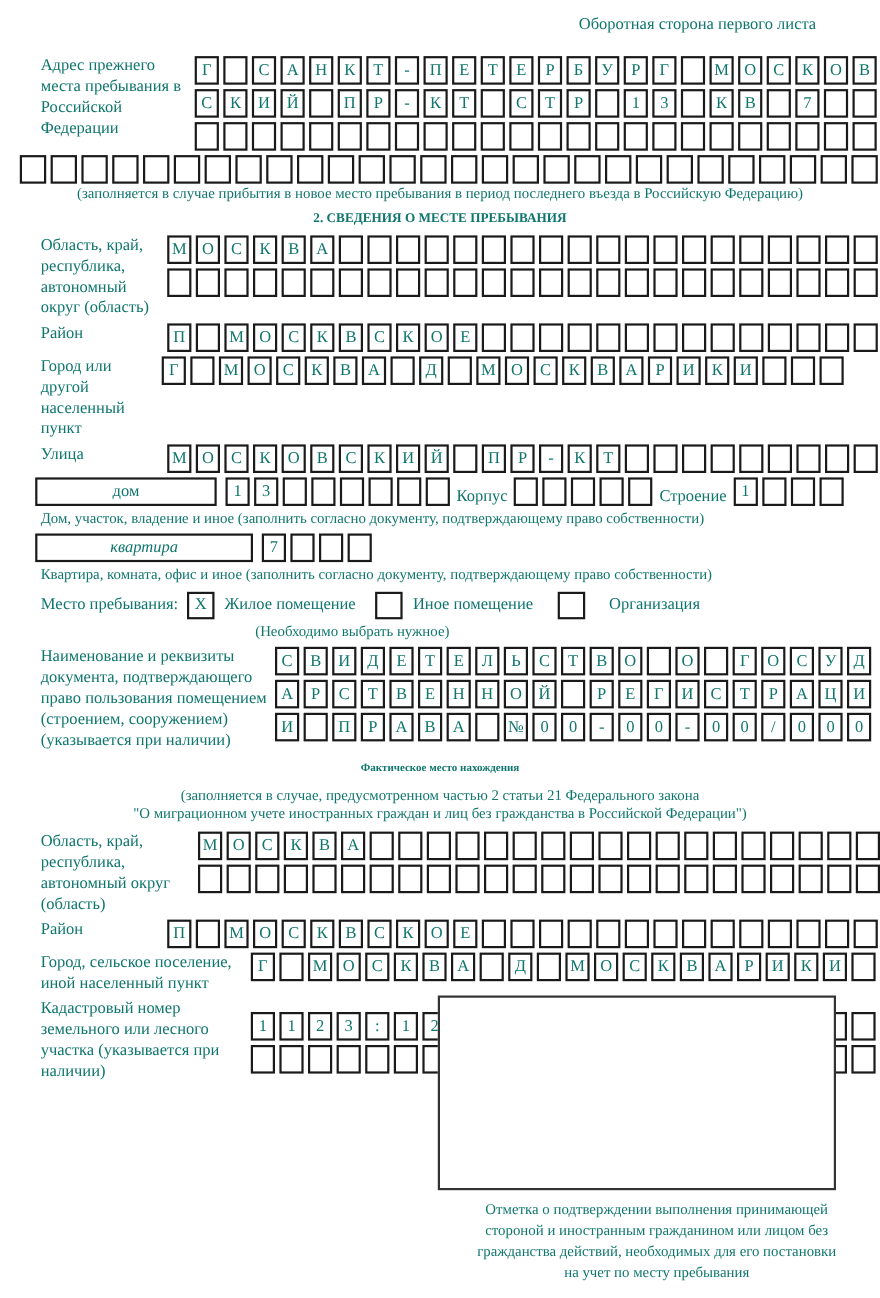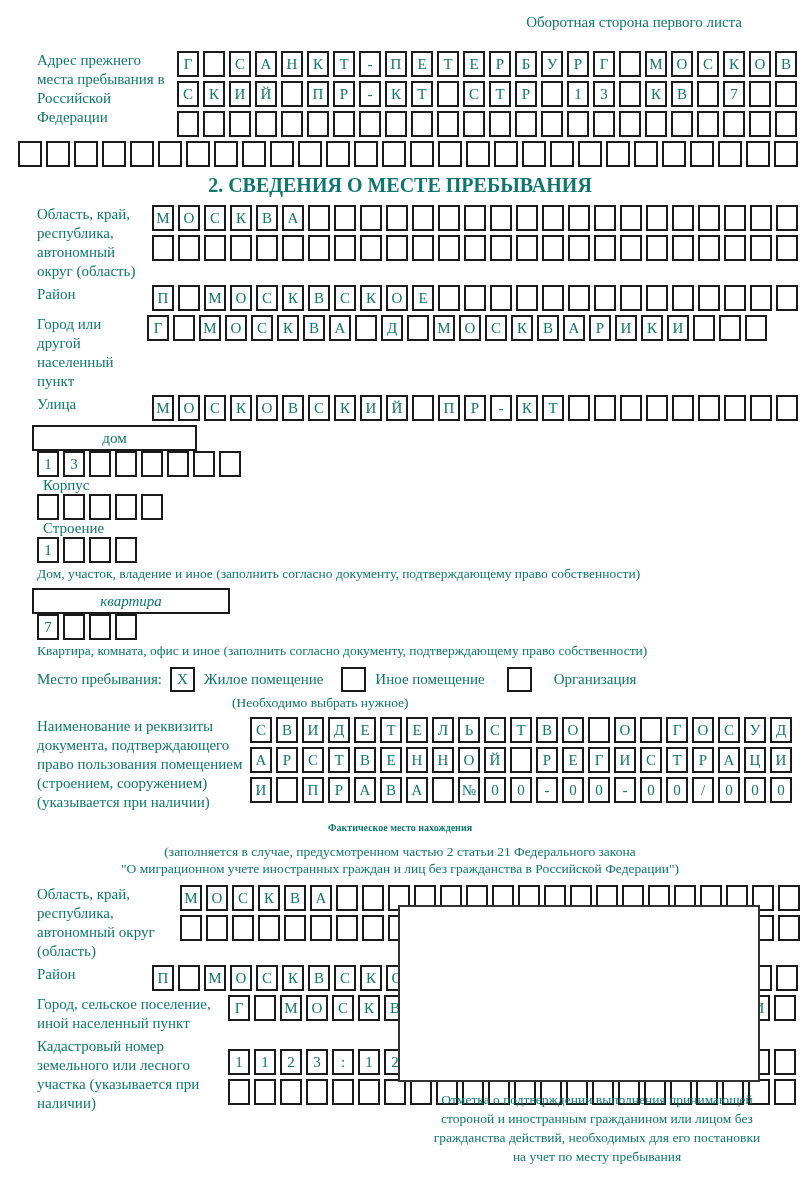--- a/index.html
+++ b/index.html
@@ -14,21 +14,21 @@
   .rows{display:flex;flex-direction:column;gap:4px;}
   .cellrow{display:flex;gap:4px;}
   .cell{
     box-sizing:border-box;width:22px;height:26px;border:2px solid #1a1a1a;
     display:flex;align-items:center;justify-content:center;
     font-size:15px;line-height:1;flex:0 0 auto;background:#fff;
   }
   .cellrow.wide .cell{width:24px;}
   .note{font-size:13.5px;line-height:17px;}
   .note.center{text-align:center;padding-right:37px;}
-  .sec-head{font-weight:bold;text-align:center;font-size:20px;padding-right:37px;margin:7px 0 8px 0;}
+  .sec-head{font-weight:bold;text-align:center;font-size:12px;padding-right:37px;margin:7px 0 8px 0;}
   .widebox{
     box-sizing:border-box;height:26px;border:2px solid #1a1a1a;display:flex;
     align-items:center;justify-content:center;flex:0 0 auto;background:#fff;
   }
   .inline-label{padding:0 6px;}
   .checkbox{
     box-sizing:border-box;width:25px;height:25px;border:2px solid #1a1a1a;
     display:flex;align-items:center;justify-content:center;font-size:15px;flex:0 0 auto;background:#fff;
   }
   .stay-row{display:flex;align-items:center;margin:8px 0 2px 0;}
@@ -43,21 +43,21 @@
   .lbl-prev{width:140px;}
   .lbl-region{width:115px;}
   .lbl-district{width:115px;}
   .lbl-city{width:110px;}
   .lbl-street{width:115px;}
   .lbl-doc{width:213px;}
   .lbl-region2{width:143px;}
   .lbl-city2{width:191px;}
   .lbl-cad{width:191px;}
   .row4{margin-left:-19px;margin-top:4px;}
-  .house-row{display:flex;align-items:flex-start;gap:0;margin:4px 0 2px 0;flex-direction:column;}
+  .house-row{display:flex;align-items:flex-end;gap:0;margin:4px 0 2px 0;}
   .gap8{width:8px;flex:0 0 auto;}
 </style>
 </head>
 <body>
 
 <div class="page">
 
   <div class="title-right">Оборотная сторона первого листа</div>
 
   <div class="field">
@@ -166,20 +166,21 @@
       <div class="cell"></div>
       <div class="cell"></div>
       <div class="cell"></div>
       <div class="cell"></div>
       <div class="cell"></div>
       <div class="cell"></div>
       <div class="cell"></div>
       <div class="cell"></div>
       <div class="cell"></div>
     </div>
+  <div class="note center">(заполняется в случае прибытия в новое место пребывания в период последнего въезда в Российскую Федерацию)</div>
 
   <div class="sec-head">2. СВЕДЕНИЯ О МЕСТЕ ПРЕБЫВАНИЯ</div>
 
   <div class="field">
     <div class="label lbl-region">Область, край, республика, автономный округ (область)</div>
     <div class="rows">
       <div class="cellrow">
           <div class="cell">М</div>
           <div class="cell">О</div>
           <div class="cell">С</div>

